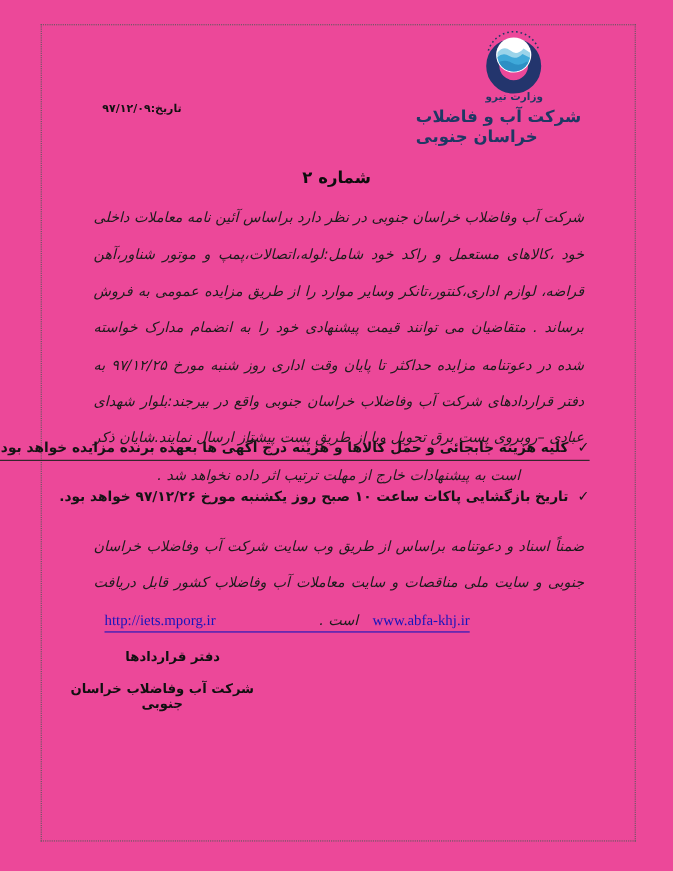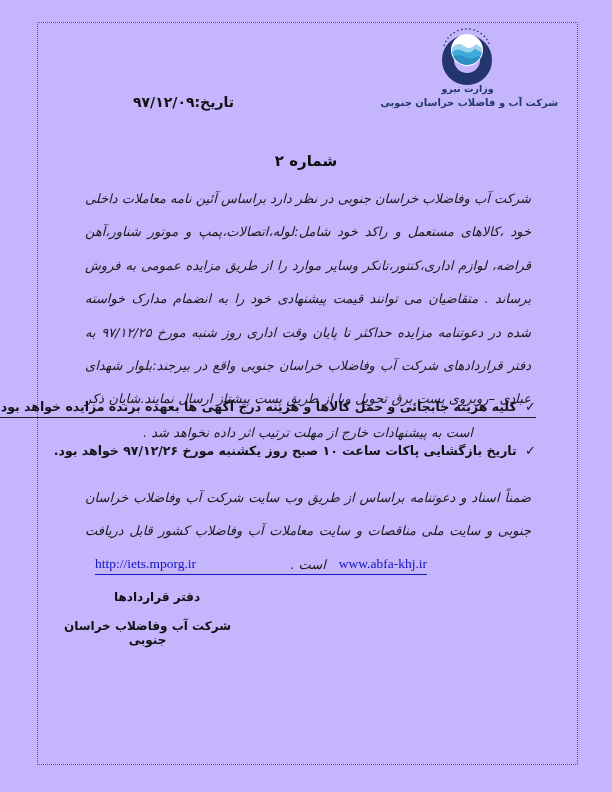--- a/index.html
+++ b/index.html
@@ -1,19 +1,19 @@
 <!DOCTYPE html>
 <html lang="fa"><head>
 <meta charset="utf-8">
 <style>
   html,body{margin:0;padding:0;background:#ffffff;}
   .page{
     position:relative;
     width:612px;height:792px;
-    background:#c4b5fd;
+    background:#ec4899;
     font-family:"DejaVu Sans", sans-serif;
     color:#1a1a1a;
     overflow:hidden;
   }
   .frame{
     position:absolute;
     left:37px;top:22px;
     width:539px;height:741px;
     border:1.6px dotted #5a5a5a;
     pointer-events:none;
@@ -28,31 +28,30 @@
     left:400px;top:83px;
     width:135px;
     text-align:center;
     font-size:9.5px;font-weight:bold;
     color:#1f3864;
   }
   .company{
     position:absolute;
     left:378px;top:97px;
     width:180px;
-    text-align:right;
-    font-size:10px;font-weight:bold;
+    text-align:left;
+    font-size:15px;font-weight:bold;
     color:#1f3864;
   }
   .date{
     position:absolute;
     left:93px;top:94px;
-    font-size:14px;font-weight:bold;
+    font-size:10px;font-weight:bold;
     direction:rtl;
     color:#111;
-    margin-left:40px;
   }
   .title{
     position:absolute;
     left:56px;top:121px;
     width:500px;margin:0;
     text-align:center;direction:rtl;
     font-size:17px;font-weight:bold;
     color:#0d0d0d;
   }
   .subtitle{

